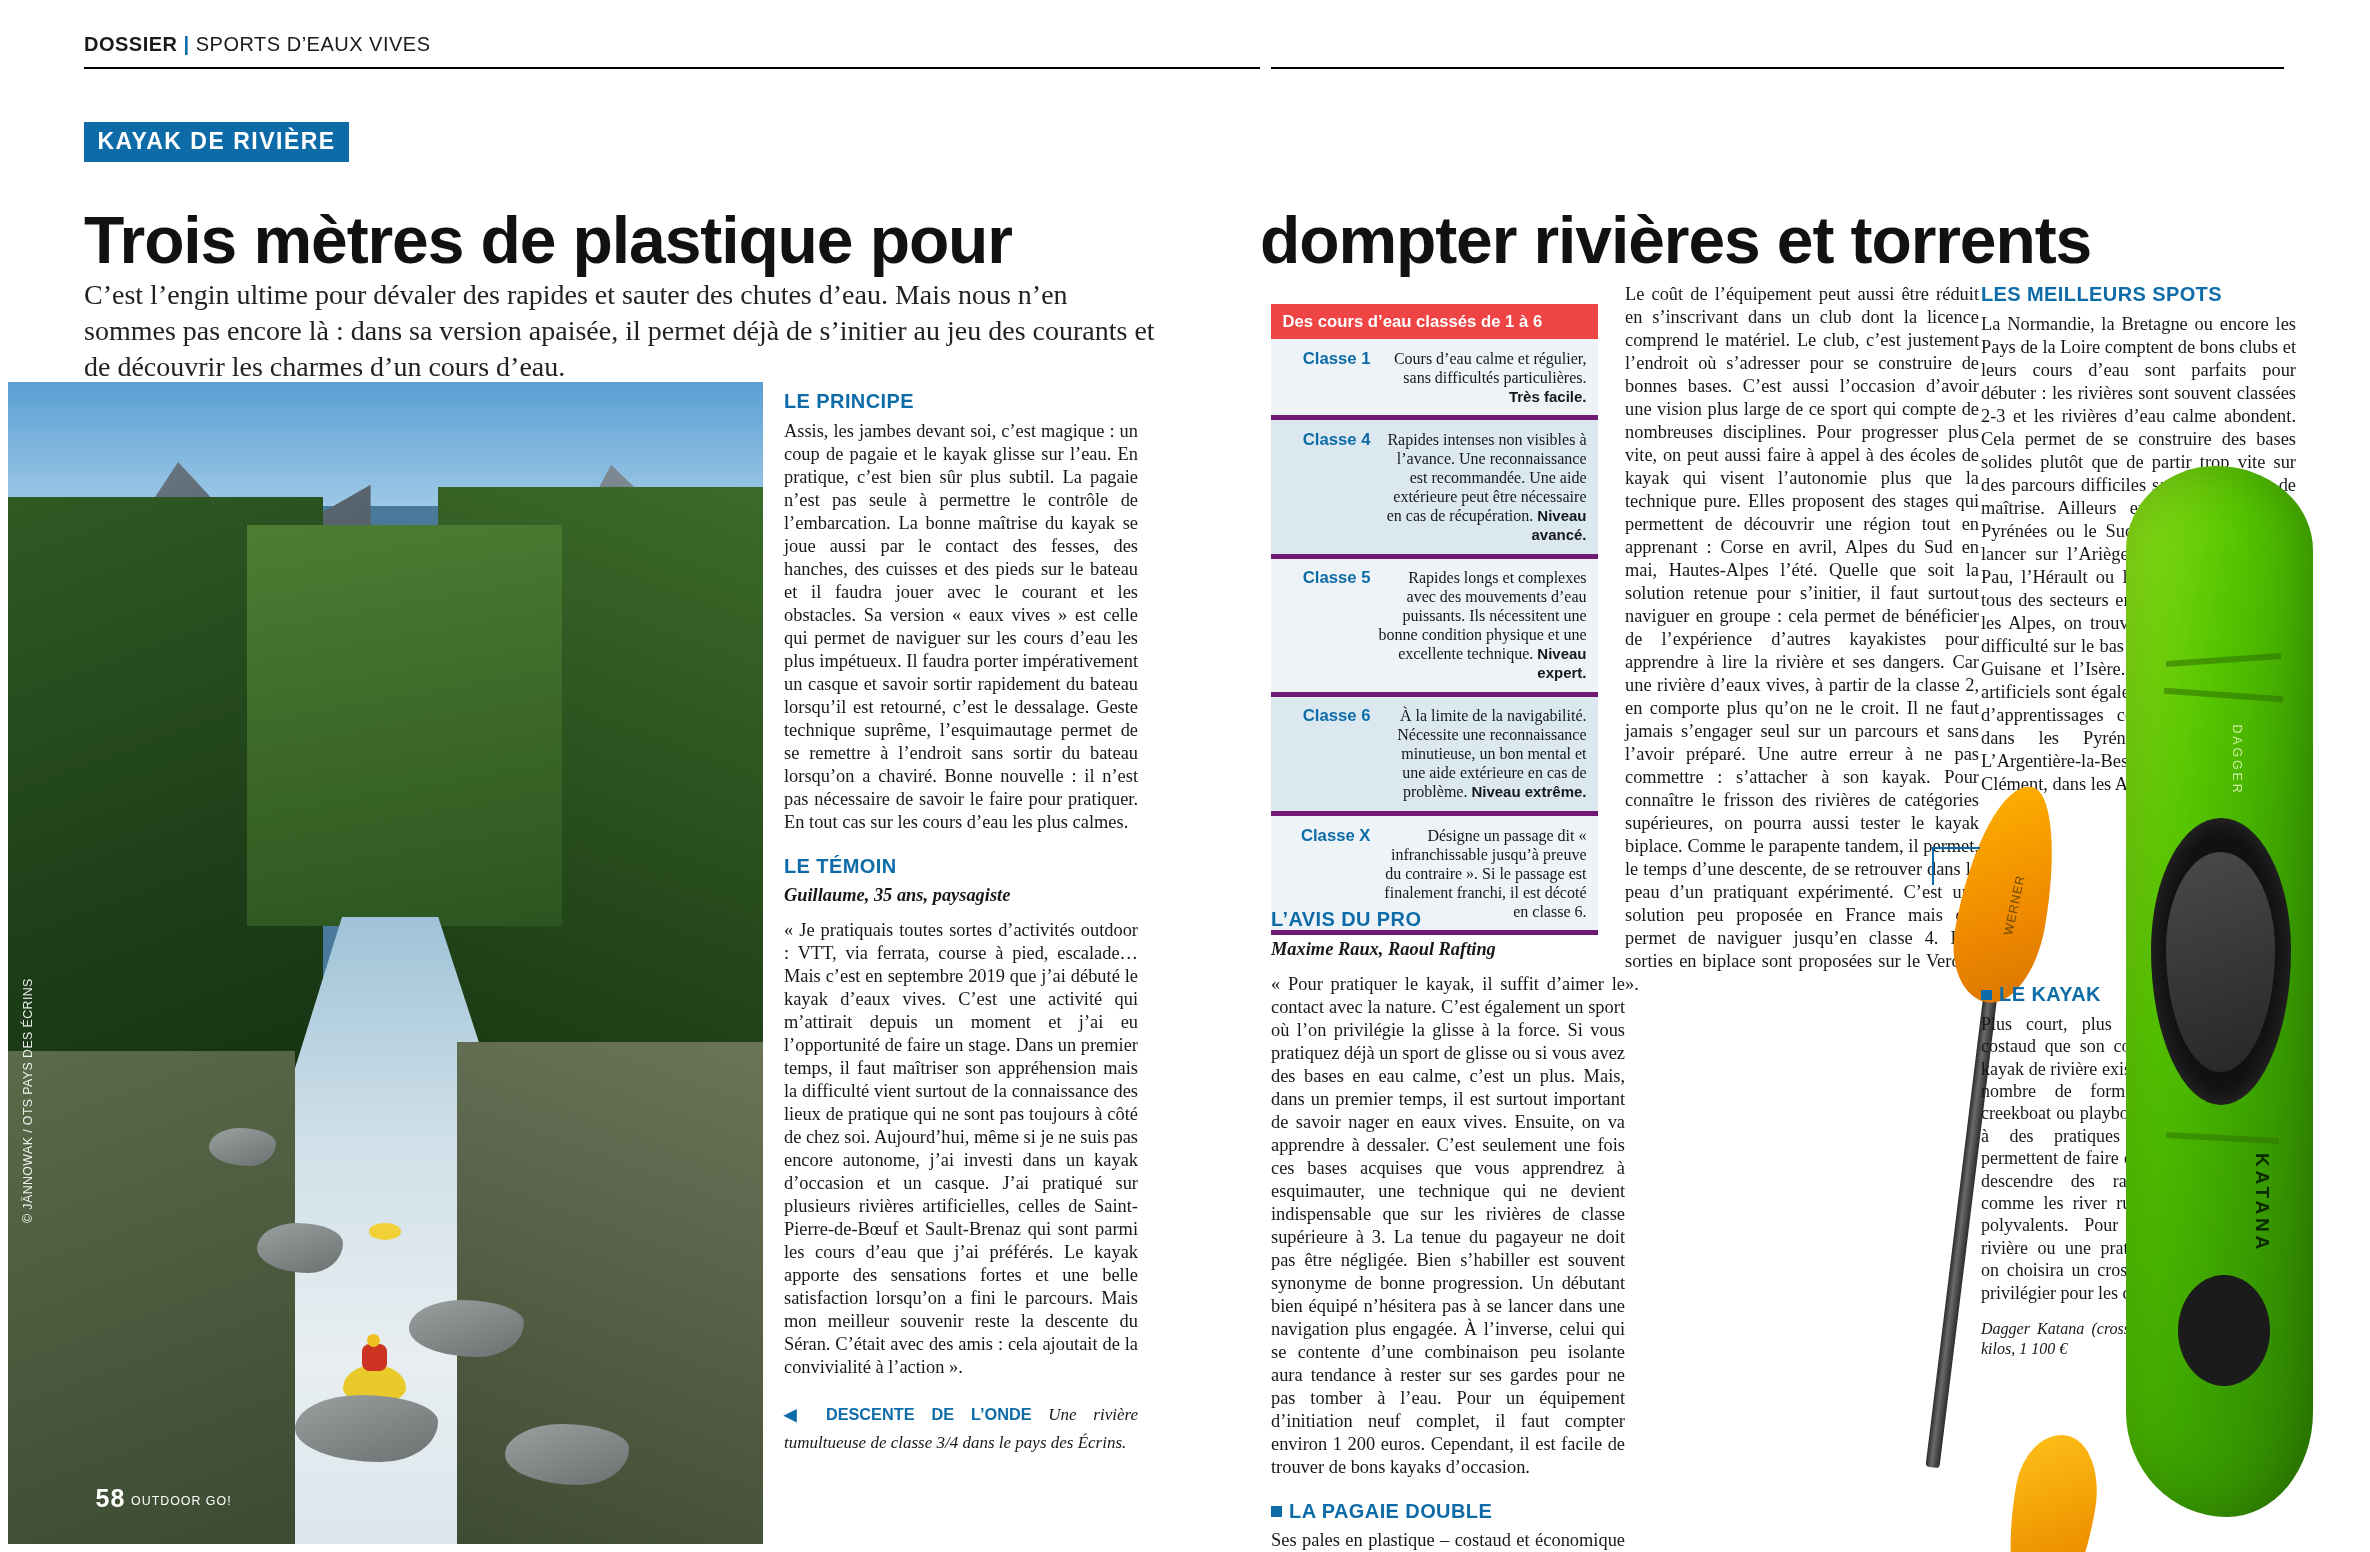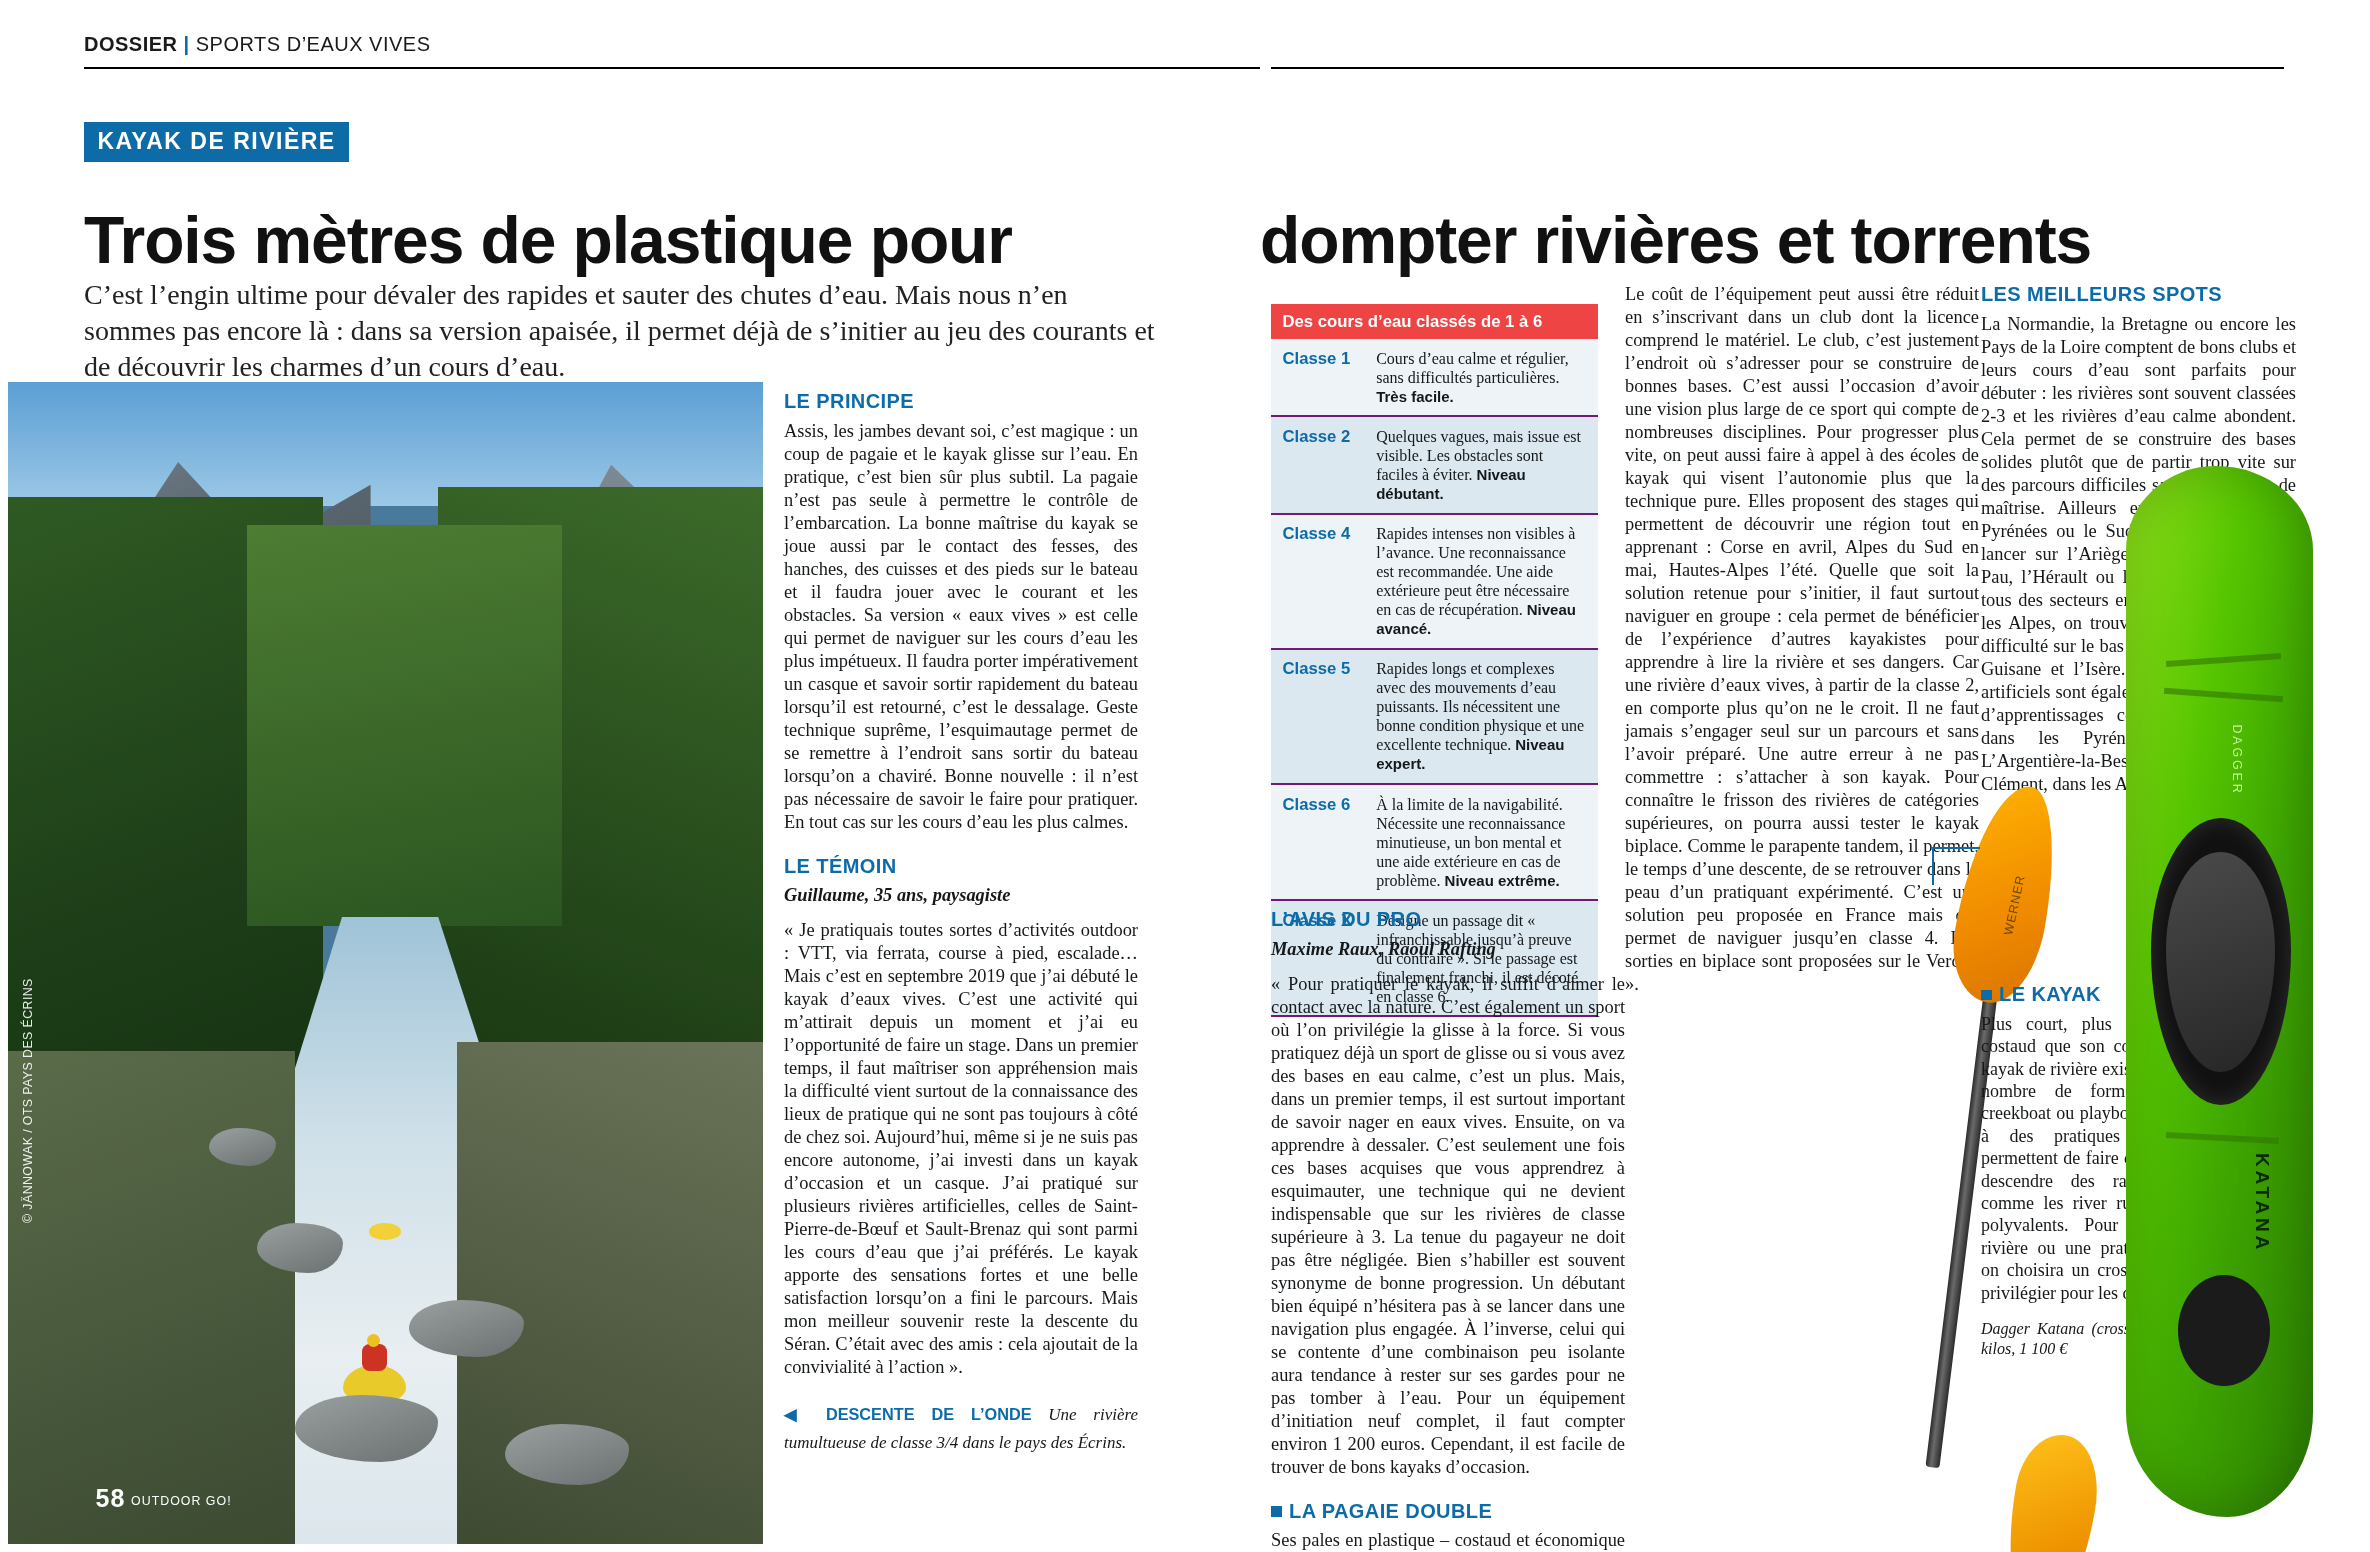--- a/index.html
+++ b/index.html
@@ -113,21 +113,21 @@
     font-style:italic;font-size:17px;line-height:28px;margin-top:21px;
   }
   .caption .lead{font-style:normal;font-weight:bold;font-family:"Liberation Sans",sans-serif;font-size:16.3px;}
   .tri{color:#0d6ca8;}
 
   
   .tbl{position:absolute;left:1271px;top:304px;width:327px;
        font-family:"Liberation Sans",sans-serif;}
   .tbl-head{background:#ef4444;color:#fff;font-weight:bold;font-size:16.7px;
             padding:7.6px 11.5px;}
-  .trow{display:flex;border-bottom:2px solid #701a75;}
+  .trow{display:flex;border-bottom:5px solid #701a75;text-align:right;}
   .trow:nth-child(odd){background:#eef3f7;}
   .trow:nth-child(even){background:#dce8f0;}
   .tc-l{width:88px;flex:0 0 88px;font-weight:bold;font-size:16.7px;color:#0d6ca8;
         padding:9.6px 0 9.6px 11.5px;}
   .tc-r{flex:1;padding:9.6px 11.5px 9.6px 5.7px;font-size:16px;line-height:19px;color:#15181a;
         font-family:"Liberation Serif",serif;}
   .tc-r b{font-family:"Liberation Sans",sans-serif;font-size:15px;}
 
   
   .paddle{position:absolute;left:1950px;top:841px;width:115px;height:688px;}
@@ -227,24 +227,20 @@
   </div>
 
   <div class="tbl">
     <div class="tbl-head">Des cours d’eau classés de 1 à 6</div>
     <div id="table-rows">
         <div class="trow">
           <div class="tc-l">Classe 1</div>
           <div class="tc-r">Cours d’eau calme et régulier, sans difficultés particulières. <b>Très facile.</b></div>
         </div>
         <div class="trow">
-          <div class="tc-l">Classe 2</div>
-          <div class="tc-r">Quelques vagues, mais issue est visible. Les obstacles sont faciles à éviter. <b>Niveau débutant.</b></div>
-        </div>
-        <div class="trow">
           <div class="tc-l">Classe 4</div>
           <div class="tc-r">Rapides intenses non visibles à l’avance. Une reconnaissance est recommandée. Une aide extérieure peut être nécessaire en cas de récupération. <b>Niveau avancé.</b></div>
         </div>
         <div class="trow">
           <div class="tc-l">Classe 5</div>
           <div class="tc-r">Rapides longs et complexes avec des mouvements d’eau puissants. Ils nécessitent une bonne condition physique et une excellente technique. <b>Niveau expert.</b></div>
         </div>
         <div class="trow">
           <div class="tc-l">Classe 6</div>
           <div class="tc-r">À la limite de la navigabilité. Nécessite une reconnaissance minutieuse, un bon mental et une aide extérieure en cas de problème. <b>Niveau extrême.</b></div>

